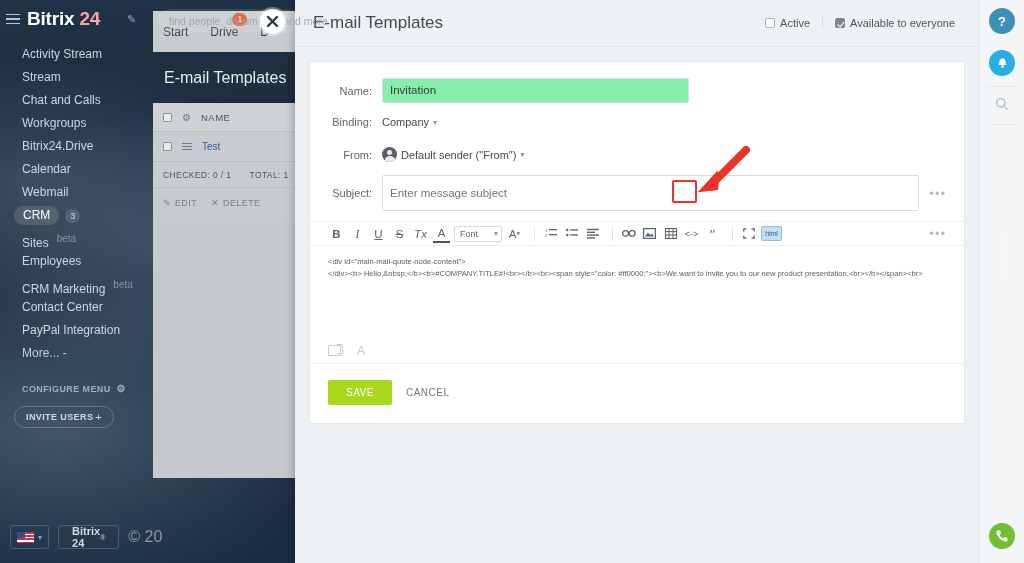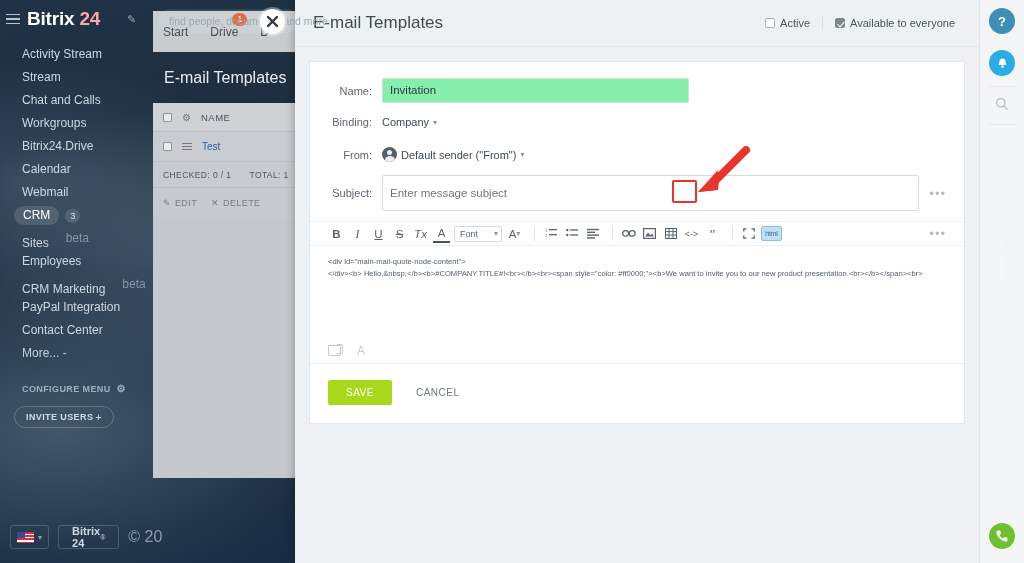--- a/index.html
+++ b/index.html
@@ -42,21 +42,21 @@
     color: #8fa2b4; font-size: 11px; line-height: 12px;
     transform: rotate(0deg);
   }
   .nav { margin-top: 5px; }
   .nav-item {
     height: 23px; line-height: 23px; padding-left: 22px;
     font-size: 12px; color: #cdd8e2; white-space: nowrap;
     position: relative;
   }
   .nav-item .sup {
-    font-size: 12px; color: #8695a6; vertical-align: super; margin-left: 17px;
+    font-size: 10px; color: #8695a6; vertical-align: super; margin-left: 8px;
   }
   .nav-item.active {
     display: inline-block; height: 19px; line-height: 19px;
     margin-left: 14px; padding: 0 9px;
     background: rgba(255,255,255,0.13); border-radius: 10px; color: #ffffff;
   }
   .nav-row-active { height: 23px; display: flex; align-items: center; }
   .nav-badge {
     display: inline-flex; align-items: center; justify-content: center;
     min-width: 15px; height: 14px; padding: 0 4px; margin-left: 6px;
@@ -256,21 +256,21 @@
     color: #53606c; font-family: "Liberation Sans", sans-serif;
     word-break: break-all; min-height: 92px;
   }
   .editor-footicons {
     display: flex; align-items: center; gap: 16px; padding: 0 18px;
     height: 26px; border-bottom: 1px solid #eceff2; color: #c2c9d0;
   }
   .icon-img { width: 13px; height: 11px; border: 1.4px solid #c2c9d0; border-radius: 1px; position: relative; }
   .icon-img::after { content:""; position:absolute; right:-3px; top:-2px; width:5px; height:8px; border:1.4px solid #c2c9d0; border-left:none; border-radius:0 2px 2px 0; }
   .icon-A { font-size: 12px; color: #c2c9d0; }
-  .btn-row { display: flex; align-items: center; gap: 20px; padding: 16px 18px 0 18px; }
+  .btn-row { display: flex; align-items: center; gap: 10px; padding: 16px 18px 0 18px; }
   .save-btn {
     background: #a8d81c; color: #ffffff; font-size: 10px; letter-spacing: 0.5px;
     padding: 7px 18px; border: none; border-radius: 2px; font-family: "Liberation Sans", sans-serif;
   }
   .cancel-btn {
     background: transparent; border: none; color: #6e7780; font-size: 10px;
     letter-spacing: 0.5px; padding: 7px 4px; font-family: "Liberation Sans", sans-serif;
   }
 
   
@@ -327,22 +327,22 @@
     <div class="nav-item"><span>Webmail</span></div>
 
     <div class="nav-row-active">
       <span class="nav-item active">CRM</span>
       <span class="nav-badge">3</span>
     </div>
 
     <div class="nav-item"><span>Sites</span><span class="sup">beta</span></div>
     <div class="nav-item"><span>Employees</span></div>
     <div class="nav-item"><span>CRM Marketing</span><span class="sup">beta</span></div>
+    <div class="nav-item"><span>Contact Center</span></div>
     <div class="nav-item"><span>PayPal Integration</span></div>
-    <div class="nav-item"><span>Contact Center</span></div>
     <div class="nav-item more"><span>More... -</span></div>
   </div>
 
   <div class="configure-row">
     <span>CONFIGURE MENU</span>
     <span class="gear-small">⚙</span>
   </div>
 
   <div class="invite-btn">
     <span>INVITE USERS</span>

